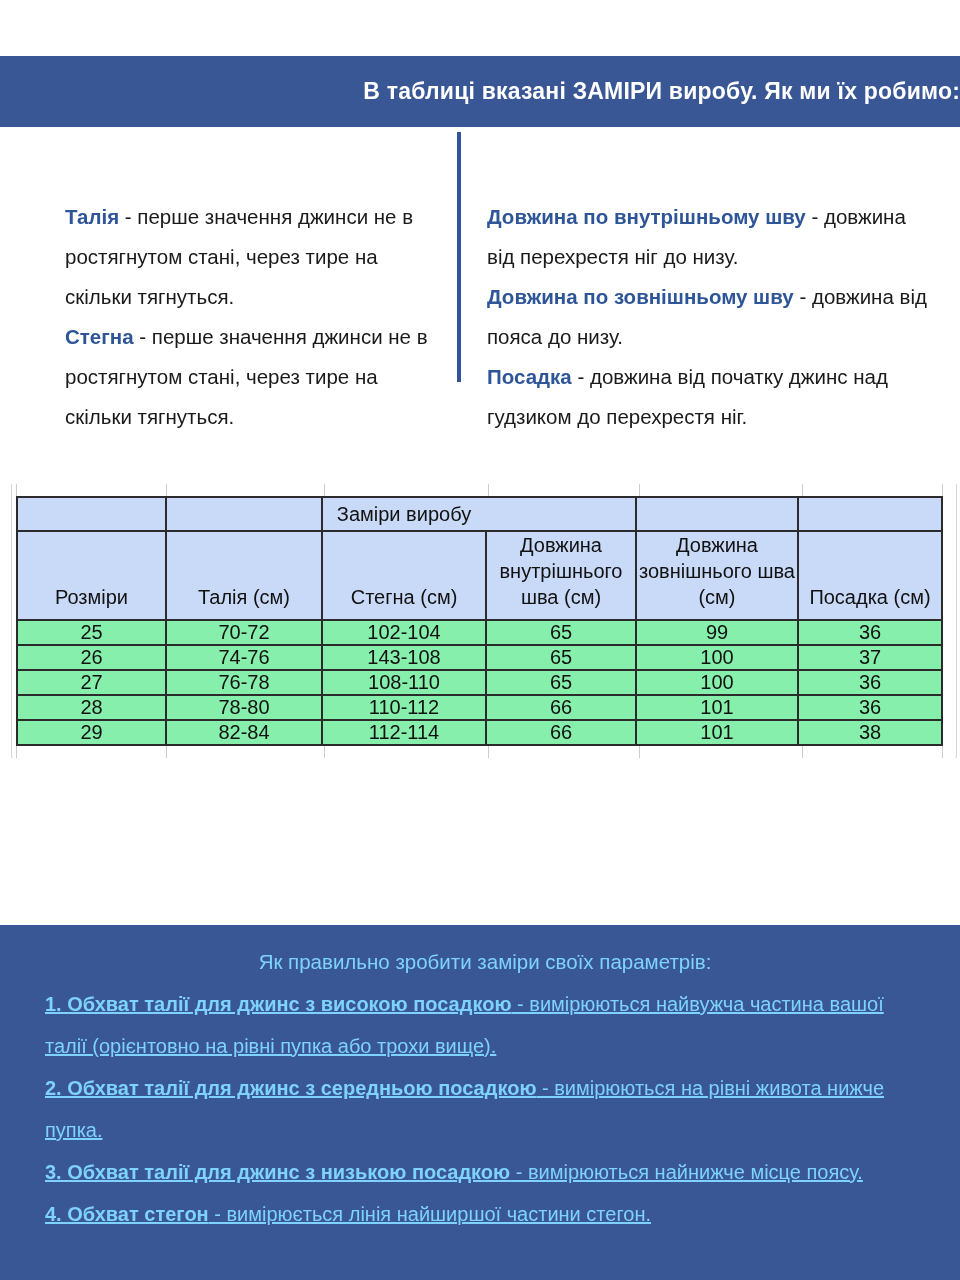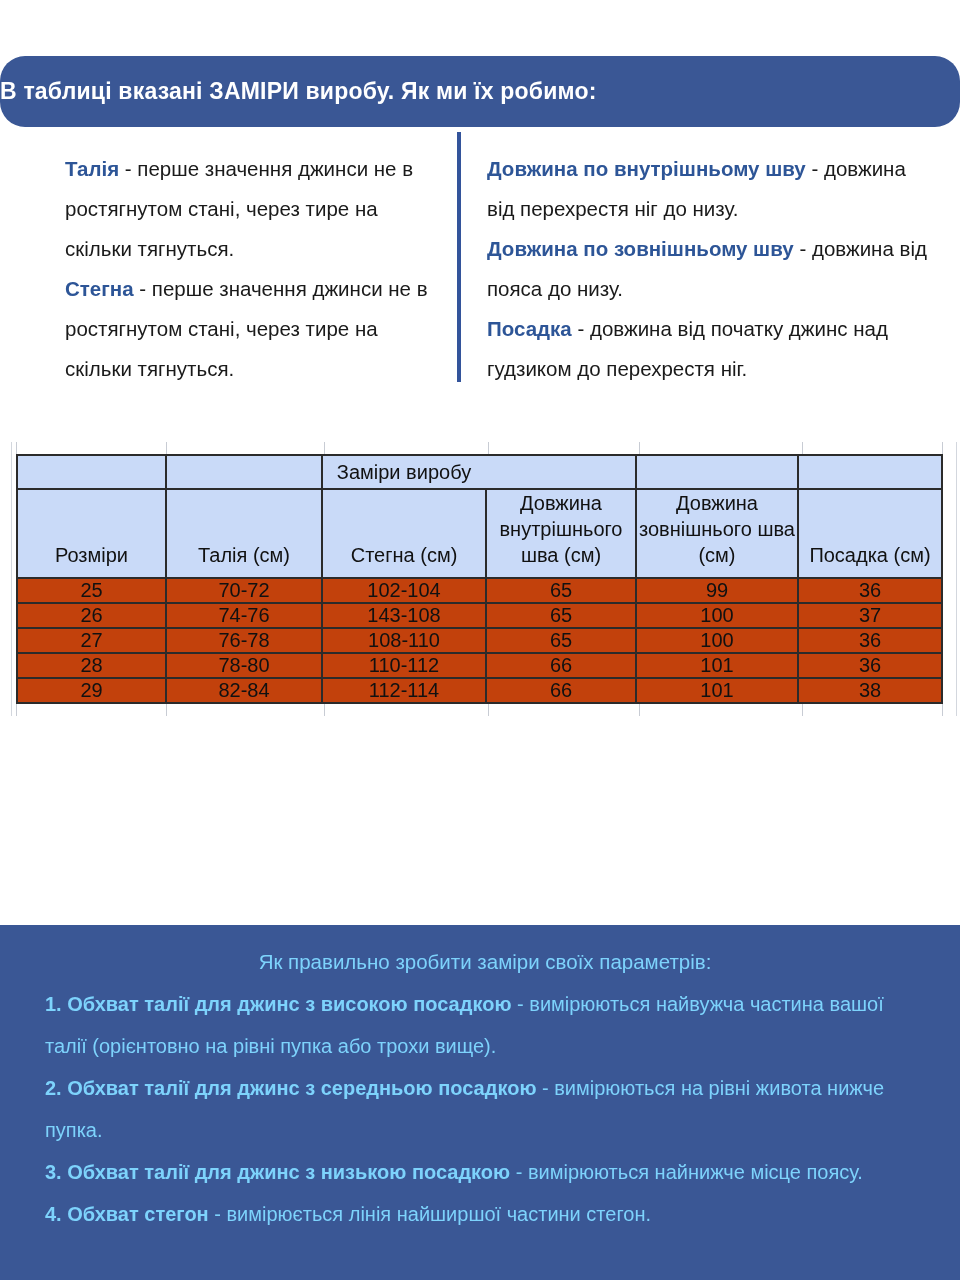--- a/index.html
+++ b/index.html
@@ -10,34 +10,33 @@
     color: #1a1a1a;
     overflow: hidden;
     position: relative;
   }
 
   
   .top-spacer { height: 56px; }
   .banner {
     height: 71px;
     background: #3a5795;
-    display: flex; align-items: center; justify-content: flex-start;
+    display: flex; align-items: center; justify-content: flex-end;
     color: #ffffff; font-weight: bold; font-size: 23px;
     letter-spacing: 0.2px;
-    border-radius: 25px;
   }
 
   
   .definitions {
     position: relative;
     display: flex;
     padding: 22px 0 0 65px;
     min-height: 268px;
   }
-  .def-col { font-size: 20.5px; line-height: 40px; }
+  .def-col { font-size: 20.5px; line-height: 40px; margin-top: 48px; }
   .def-col.left  { width: 370px; }
   .def-col.right { width: 440px; margin-left: 52px; }
   .def-divider {
     position: absolute;
     left: 457px; top: 5px;
     width: 4px; height: 250px;
     background: #33549b;
   }
   .term { color: #2d5597; font-weight: bold; }
 
@@ -55,21 +54,21 @@
   .gridstub.top { top: 0; }
   .gridstub.bottom { bottom: 0; }
   .gridside {
     position: absolute; width: 1px; top: 0; bottom: 0;
     background: #d3d7de;
   }
   table.size-table {
     border-collapse: collapse;
     table-layout: fixed;
     width: 927px;
-    background: #c2410c;
+    background: #86efac;
   }
   .size-table td, .size-table th {
     border: 2px solid #2b2b2b;
     text-align: center;
     font-size: 20px;
     font-weight: normal;
     color: #111111;
     overflow: hidden;
   }
   .size-table .hdr { background: #c9daf8; }
@@ -91,21 +90,21 @@
     color: #7dd3fc;
     padding: 16px 35px 0 45px;
     font-size: 20px;
   }
   .guide-heading {
     text-align: center;
     line-height: 42px;
     font-weight: normal;
     font-size: 20.5px;
   }
-  .guide-item { line-height: 42px; font-weight: normal; }
+  .guide-item { line-height: 42px; font-weight: normal; text-decoration: underline; }
   .guide-lead { font-weight: bold; }
 </style>
 </head>
 <body>
 
 <div class="top-spacer"></div>
 
 <div class="banner">
   <span>В таблиці вказані ЗАМІРИ виробу. Як ми їх робимо:</span>
 </div>

